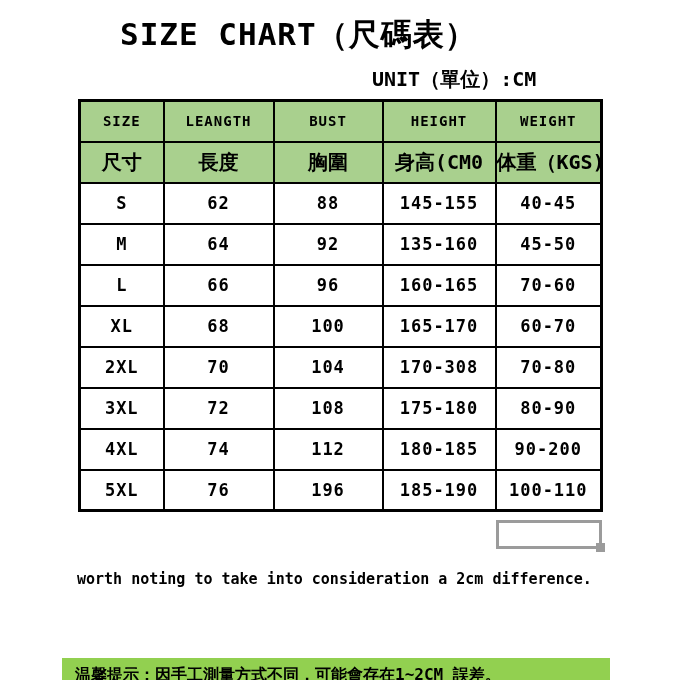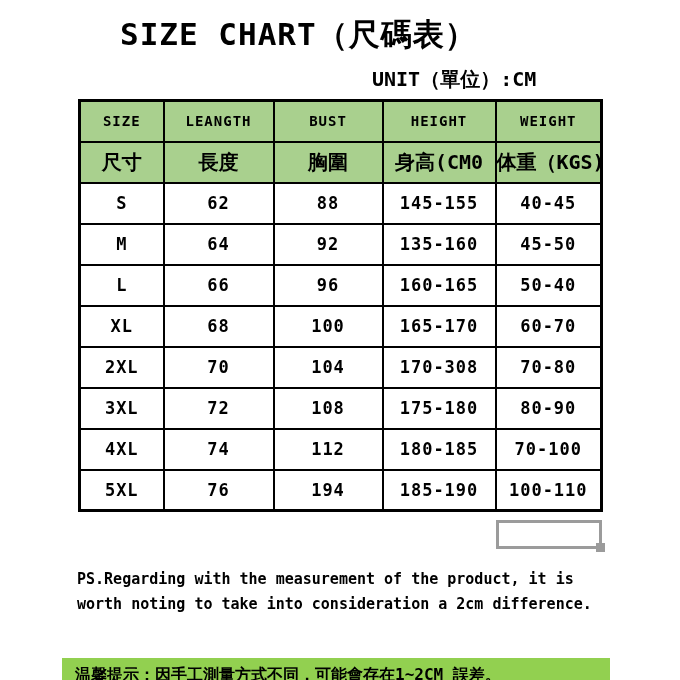--- a/index.html
+++ b/index.html
@@ -151,21 +151,21 @@
         <td>64</td>
         <td>92</td>
         <td>135-160</td>
         <td>45-50</td>
       </tr>
       <tr class="data-row">
         <td>L</td>
         <td>66</td>
         <td>96</td>
         <td>160-165</td>
-        <td>50-40</td>
+        <td>70-60</td>
       </tr>
       <tr class="data-row">
         <td>XL</td>
         <td>68</td>
         <td>100</td>
         <td>165-170</td>
         <td>60-70</td>
       </tr>
       <tr class="data-row">
         <td>2XL</td>
@@ -179,36 +179,35 @@
         <td>72</td>
         <td>108</td>
         <td>175-180</td>
         <td>80-90</td>
       </tr>
       <tr class="data-row">
         <td>4XL</td>
         <td>74</td>
         <td>112</td>
         <td>180-185</td>
-        <td>70-100</td>
+        <td>90-200</td>
       </tr>
       <tr class="data-row">
         <td>5XL</td>
         <td>76</td>
-        <td>194</td>
+        <td>196</td>
         <td>185-190</td>
         <td>100-110</td>
       </tr>
     </tbody>
   </table>
 
   <div class="sel-box">
     <span class="sel-handle"></span>
   </div>
 
   <div class="ps-note">
-    <div>PS.Regarding with the measurement of the product, it is</div>
     <div>worth noting to take into consideration a 2cm difference.</div>
   </div>
 
   <div class="tip-banner">温馨提示：因手工測量方式不同，可能會存在1~2CM 誤差。</div>
 
 </div>
 
 </body></html>

